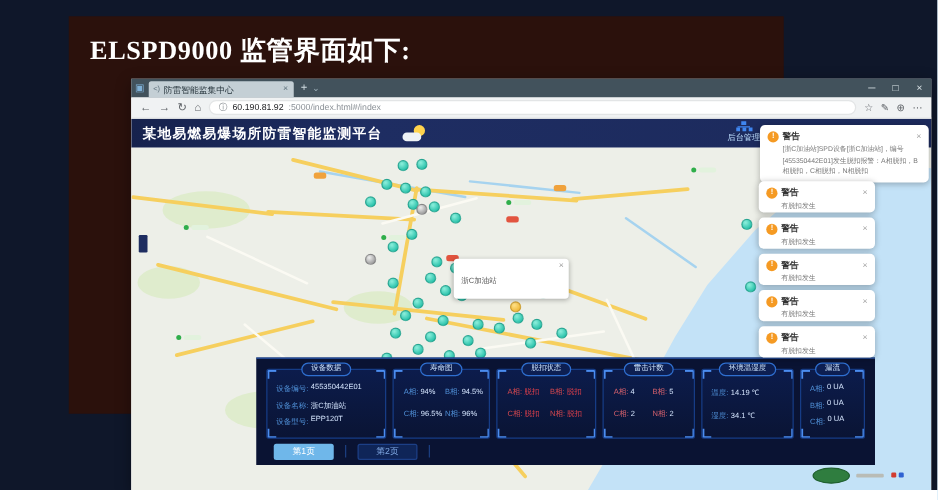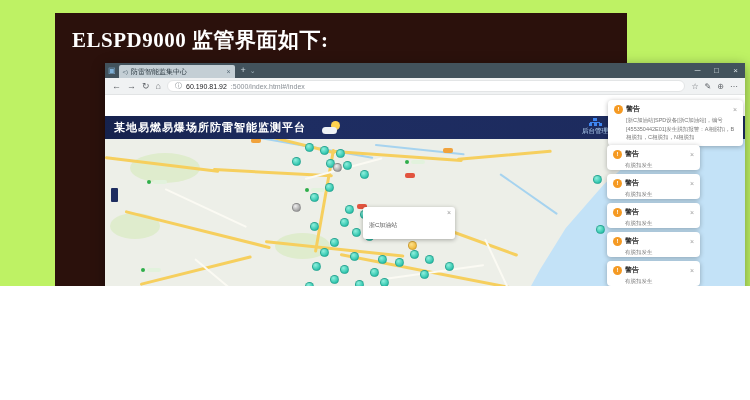--- a/index.html
+++ b/index.html
@@ -1,17 +1,17 @@
 <!DOCTYPE html>
 <html><head>
 <meta charset="utf-8">
 <style>
   * { margin:0; padding:0; box-sizing:border-box; }
   body { font-family: "Liberation Sans", sans-serif; background:#ffffff; }
-  .stage { position:relative; width:750px; height:286px; background:#bef264; overflow:hidden; }
+  .stage { position:relative; width:750px; height:392px; background:#0f172a; overflow:hidden; }
 
   
   .brown { position:absolute; left:55px; top:13px; width:572px; height:318px; background:#2b110c; }
   .caption { position:absolute; left:17px; top:13px; color:#ffffff; font-family:"Liberation Serif", serif;
              font-weight:bold; font-size:21px; letter-spacing:0.5px; }
 
   
   .browser { position:absolute; left:105px; top:63px; width:640px; height:330px; background:#fff;
              box-shadow:0 3px 12px rgba(0,0,0,.4); }
 
@@ -35,21 +35,21 @@
             display:flex; align-items:center; padding:0 7px; gap:4px; font-size:7px; }
   .urlbox .info { color:#80868b; font-size:7px; }
   .urlbox .host { color:#202124; }
   .urlbox .path { color:#8a9096; }
   .act-ic { color:#5f6368; font-size:8px; }
 
   .content { position:absolute; left:0; top:32px; right:0; bottom:0; overflow:hidden; }
 
   
   .appheader { position:relative; height:23px; background:linear-gradient(90deg,#16224d,#1e2d62 30%,#1c2a5c); 
-               display:flex; align-items:center; z-index:4;margin-top:21px; }
+               display:flex; align-items:center; z-index:4; }
   .apptitle { margin-left:9px; color:#ffffff; font-weight:bold; font-size:11px; letter-spacing:1px; }
   .weather { position:relative; width:20px; height:13px; margin-left:16px; }
   .weather .sun { position:absolute; right:2px; top:0; width:9px; height:9px; border-radius:50%; background:#ffd34d; }
   .weather .cloud { position:absolute; left:0; bottom:0; width:15px; height:7px; border-radius:6px; background:#eef2f5; }
   .admin { position:absolute; left:470px; top:2px; width:40px; display:flex; flex-direction:column; align-items:center; }
   .admin-ic { width:12px; height:8px; position:relative; }
   .admin-ic i { position:absolute; background:#3f86f0; }
   .admin-ic .b1 { left:4px; top:0; width:4px; height:3px; }
   .admin-ic .b2 { left:0; bottom:0; width:3px; height:3px; }
   .admin-ic .b3 { left:5px; bottom:0; width:3px; height:3px; }

